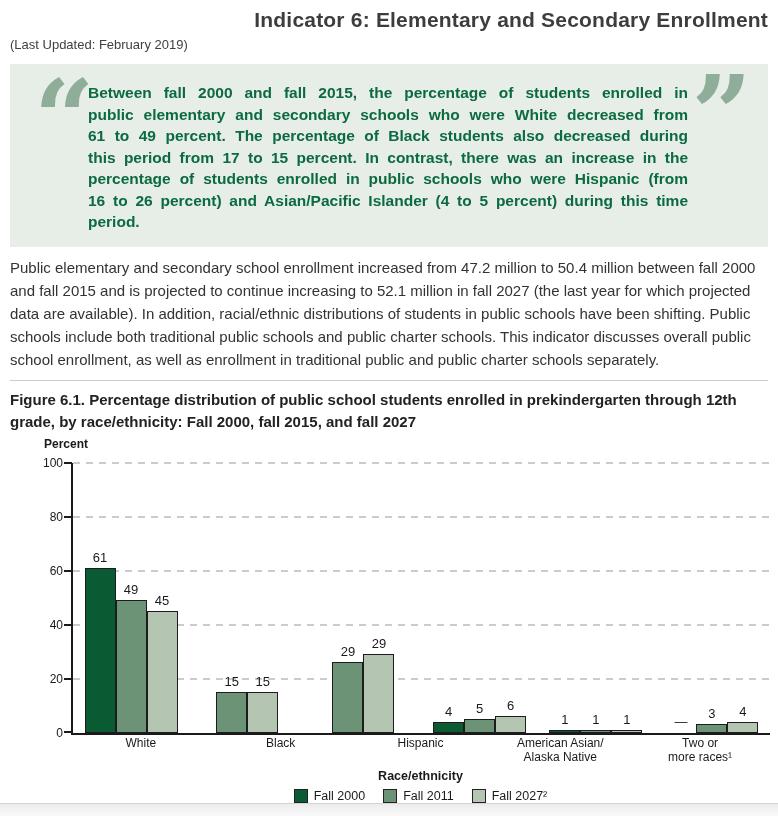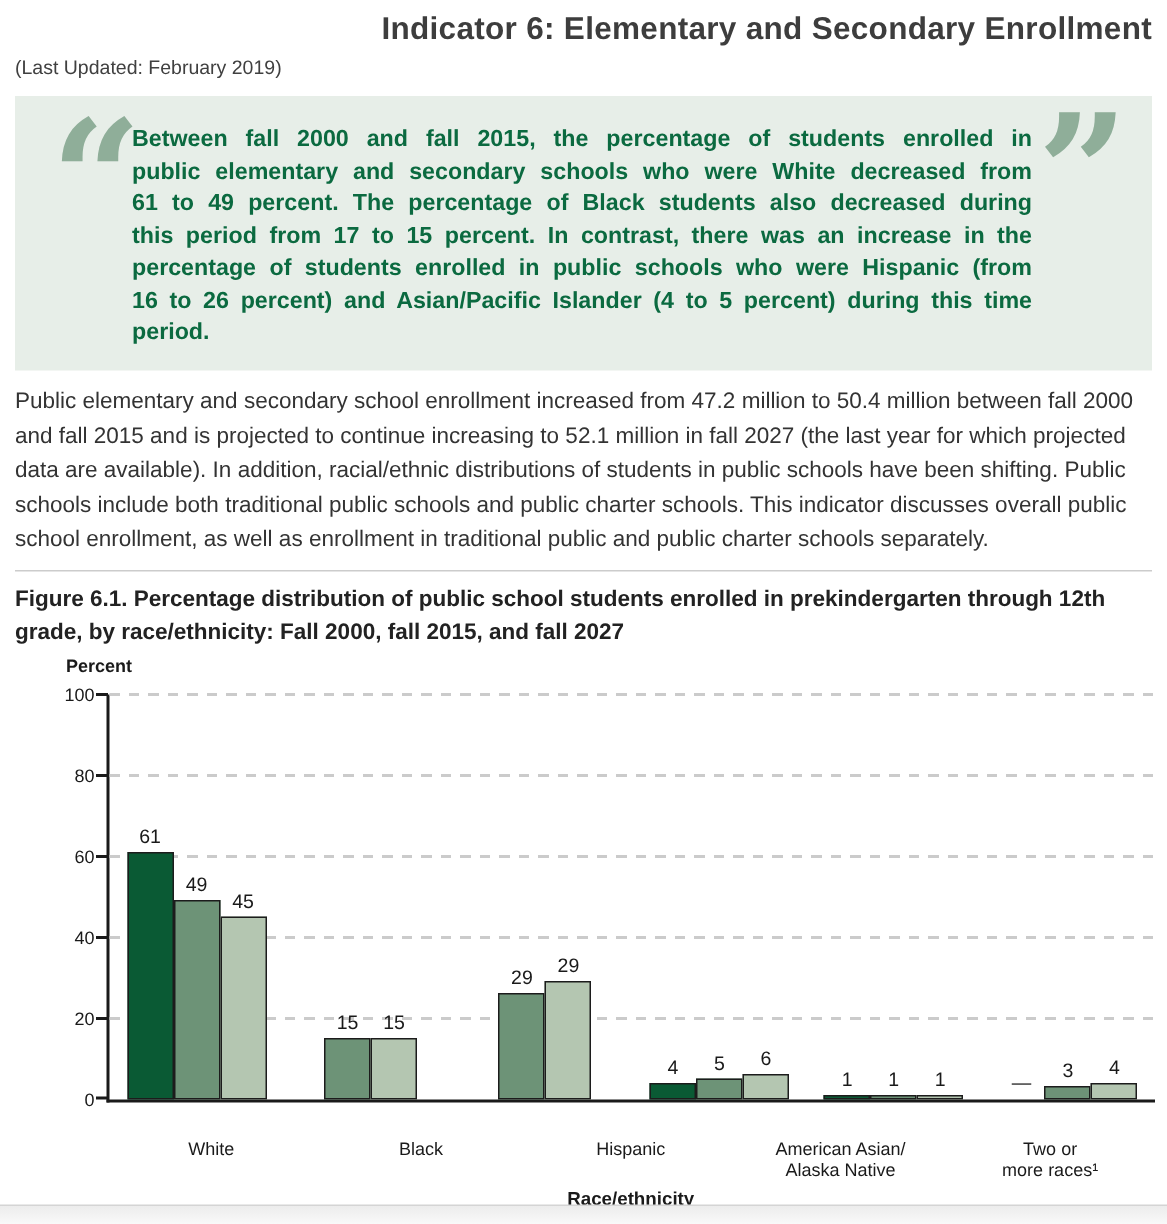--- a/index.html
+++ b/index.html
@@ -49,21 +49,21 @@
   }
   .ytick-mark{position:absolute;left:-9px;width:8px;height:2px;background:#1a1a1a;}
   .groups{position:absolute;left:0;right:0;top:0;bottom:0;display:flex;}
   .group{flex:1;display:flex;justify-content:center;align-items:flex-end;}
   .barwrap{position:relative;width:31px;height:100%;display:flex;align-items:flex-end;justify-content:center;}
   .bar{width:31px;box-sizing:border-box;border:1.5px solid #1c1c1c;}
   .bar-label{
     position:absolute;left:50%;transform:translateX(-50%);
     font-size:13px;color:#1a1a1a;white-space:nowrap;
   }
-  .xcats{display:flex;margin-top:24px;}
+  .xcats{display:flex;margin-top:1px;}
   .xcat{flex:1;text-align:center;font-size:12px;line-height:14px;color:#1a1a1a;white-space:pre-line;}
   .xaxis-title{margin-top:5px;text-align:center;font-size:12.5px;font-weight:bold;color:#1a1a1a;}
   .legend{margin-top:6px;display:flex;justify-content:center;gap:18px;align-items:center;}
   .legend-item{display:flex;align-items:flex-end;font-size:12.5px;color:#1a1a1a;}
   .legend-swatch{width:12px;height:12px;border:1.5px solid #222;margin-right:6px;display:inline-block;}
   .bottom-strip{
     position:absolute;left:0;right:0;bottom:0;height:12px;
     border-top:1px solid #d4d4d4;
     background:linear-gradient(180deg,#ececec 0%,#f9f9f9 100%);
   }

